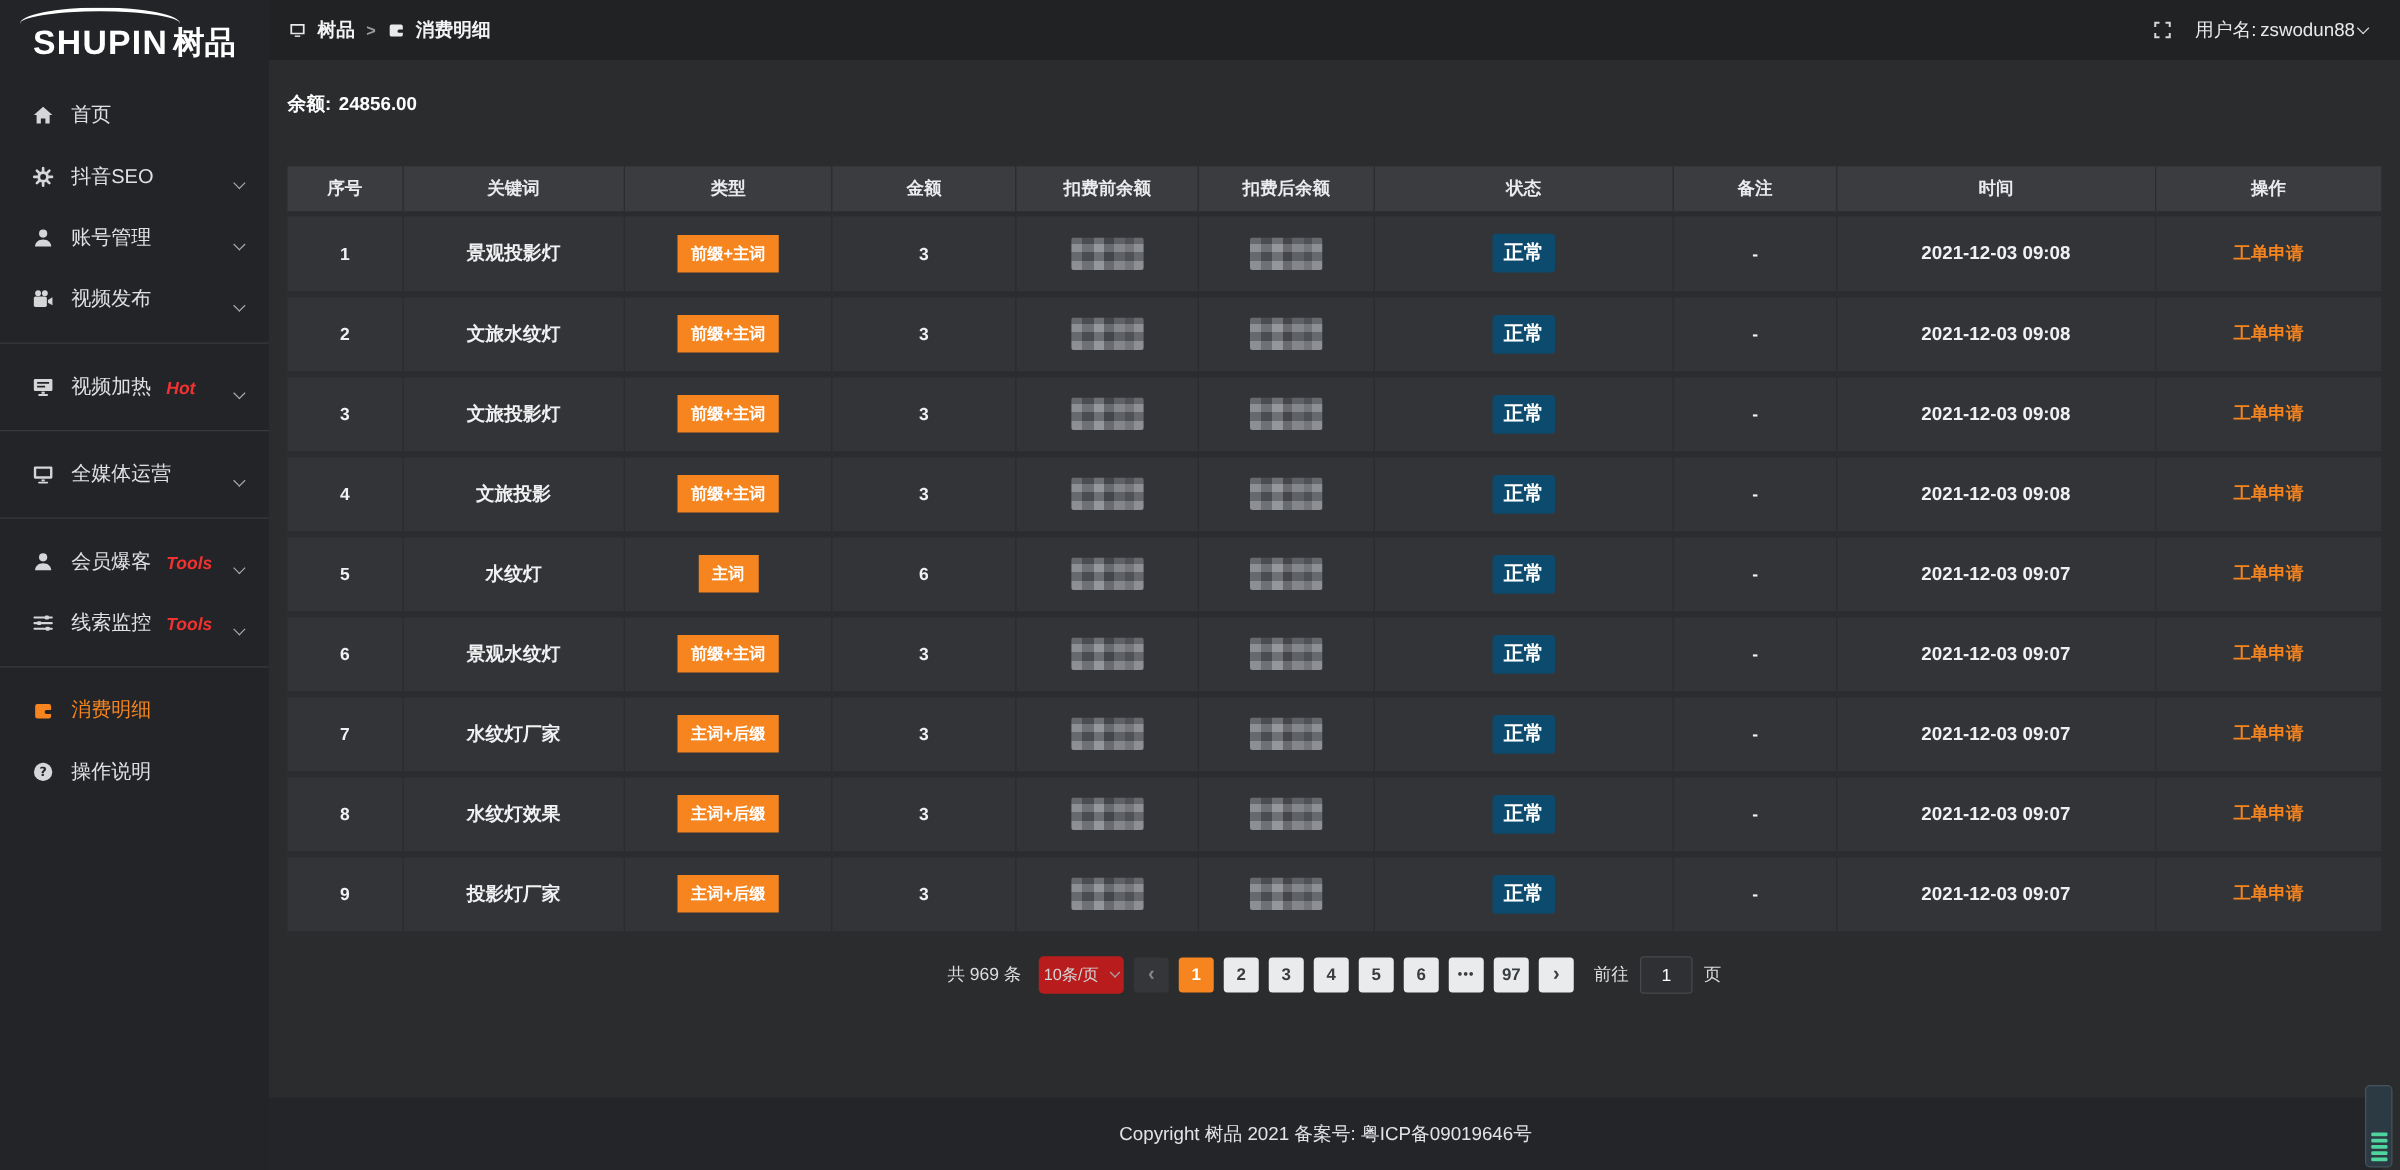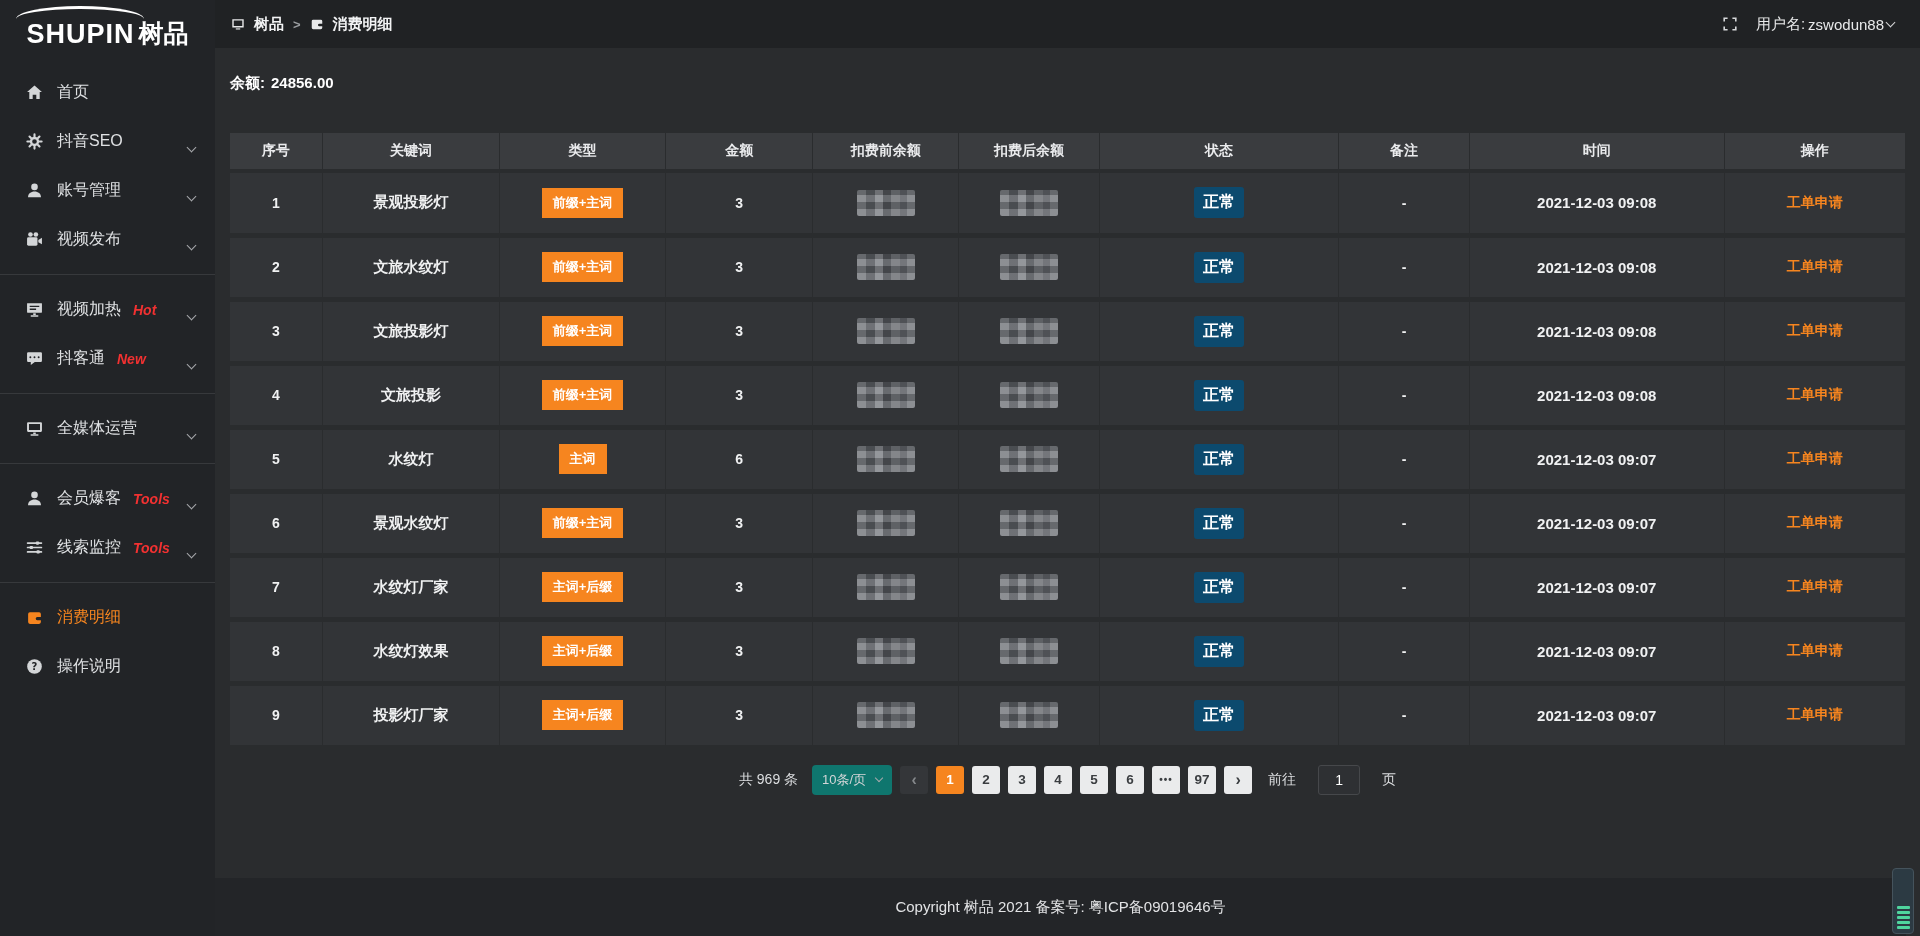--- a/index.html
+++ b/index.html
@@ -59,31 +59,31 @@
   .status-badge { display:inline-block; background:#0c4a6e; color:#fff; font-size:16px; font-weight:bold; padding:5px 9px; border-radius:3px; }
   .action-link { color:#f6851f; font-size:14px; font-weight:bold; cursor:pointer; }
   .mosaic { width:58px; height:26px; margin:0 auto; border-radius:2px; opacity:.92;
     background-image:
       repeating-linear-gradient(0deg, rgba(255,255,255,.14) 0 7px, rgba(0,0,0,.18) 7px 14px),
       repeating-linear-gradient(90deg, #83868b 0 9px, #5e6166 9px 18px, #8d9095 18px 26px, #55585d 26px 34px, #787b80 34px 43px, #64676c 43px 50px); }
 
   
   .pagination { display:flex; align-items:center; justify-content:center; gap:8px; margin-top:15px; color:#dcdee0; font-size:14px; }
   .pg-total { margin-right:6px; }
-  .pg-size { width:80px; height:30px; background:#0f766e; border-radius:4px; display:flex; align-items:center; justify-content:center; gap:10px; font-size:13px; color:#d3d5d7; cursor:pointer; }
+  .pg-size { width:68px; height:30px; background:#b91c1c; border-radius:4px; display:flex; align-items:center; justify-content:center; gap:10px; font-size:13px; color:#d3d5d7; cursor:pointer; }
   .pg-size .chev { width:6px; height:6px; margin-top:-3px; }
   .pg-btn { min-width:28px; height:28px; border:none; border-radius:3px; display:flex; align-items:center; justify-content:center;
             font-size:13.5px; font-weight:bold; cursor:pointer; font-family:inherit; padding:0 4px; }
   .pg-prev { background:#343639; color:#85888b; font-size:16px; }
   .pg-pages { display:flex; gap:8px; }
   .pg-page { background:#eaebec; color:#3a3d40; }
   .pg-page.active { background:#f6851f; color:#fff; }
   .pg-page.ellipsis { font-size:10px; letter-spacing:1px; }
   .pg-next { background:#eaebec; color:#3a3d40; font-size:16px; }
-  .pg-goto { display:flex; align-items:center; gap:22px; margin-left:8px; }
+  .pg-goto { display:flex; align-items:center; gap:9px; margin-left:8px; }
   .goto-input { width:42px; height:30px; background:#2e3033; border:1px solid #46484b; border-radius:3px; color:#fff; text-align:center; font-size:14px; font-family:inherit; }
 
   
   .footer { position:absolute; left:0; right:14px; bottom:0; height:58px; background:#232528;
             display:flex; align-items:center; justify-content:center; color:#e2e3e5; font-size:15px; }
 
   
   .floating-widget { position:absolute; right:6px; bottom:2px; width:22px; height:66px; background:#2c3a43;
                      border:1px solid #45535c; border-radius:4px; display:flex; flex-direction:column;
                      justify-content:flex-end; align-items:center; padding:4px 0; gap:2px; z-index:6; cursor:pointer; }
@@ -158,30 +158,20 @@
             <path fill-rule="evenodd" d="M1 2.8A.9.9 0 0 1 1.9 2h12.2a.9.9 0 0 1 .9.8v7.5a.9.9 0 0 1-.9.8H1.9a.9.9 0 0 1-.9-.8ZM3.5 4.4h9v1.3h-9ZM3.5 7.1h6v1.3h-6Z"></path>
             <rect x="6.8" y="11.6" width="2.4" height="1.6"></rect>
             <rect x="4.3" y="13.4" width="7.4" height="1.4" rx=".6"></rect>
           </svg>
         </span>
         <span class="sb-label">视频加热</span>
         <span class="sb-badge red">Hot</span>
         <span class="sb-chev"><i class="chev"></i></span>
       </div>
 
-      <div class="sb-item">
-        <span class="sb-icon">
-          <svg viewBox="0 0 16 16" fill="currentColor">
-            <path fill-rule="evenodd" d="M1 3.1A1.1 1.1 0 0 1 2.1 2h11.8A1.1 1.1 0 0 1 15 3.1v7a1.1 1.1 0 0 1-1.1 1.1H8.3L4.5 14v-2.8H2.1A1.1 1.1 0 0 1 1 10.1ZM4.1 5.9a.9.9 0 1 0 0 1.8.9.9 0 0 0 0-1.8Zm3.9 0a.9.9 0 1 0 0 1.8.9.9 0 0 0 0-1.8Zm3.9 0a.9.9 0 1 0 0 1.8.9.9 0 0 0 0-1.8Z"></path>
-          </svg>
-        </span>
-        <span class="sb-label">抖客通</span>
-        <span class="sb-badge red">New</span>
-        <span class="sb-chev"><i class="chev"></i></span>
-      </div>
       <div class="sb-divider"></div>
 
       <div class="sb-item">
         <span class="sb-icon">
           <svg viewBox="0 0 16 16" fill="currentColor">
             <path fill-rule="evenodd" d="M1 3a1 1 0 0 1 1-1h12a1 1 0 0 1 1 1v7.2a1 1 0 0 1-1 1H2a1 1 0 0 1-1-1Zm1.8.8v5.6h10.4V3.8Z"></path>
             <rect x="6.8" y="11.8" width="2.4" height="1.5"></rect>
             <rect x="4.2" y="13.5" width="7.6" height="1.3" rx=".6"></rect>
           </svg>
         </span>

